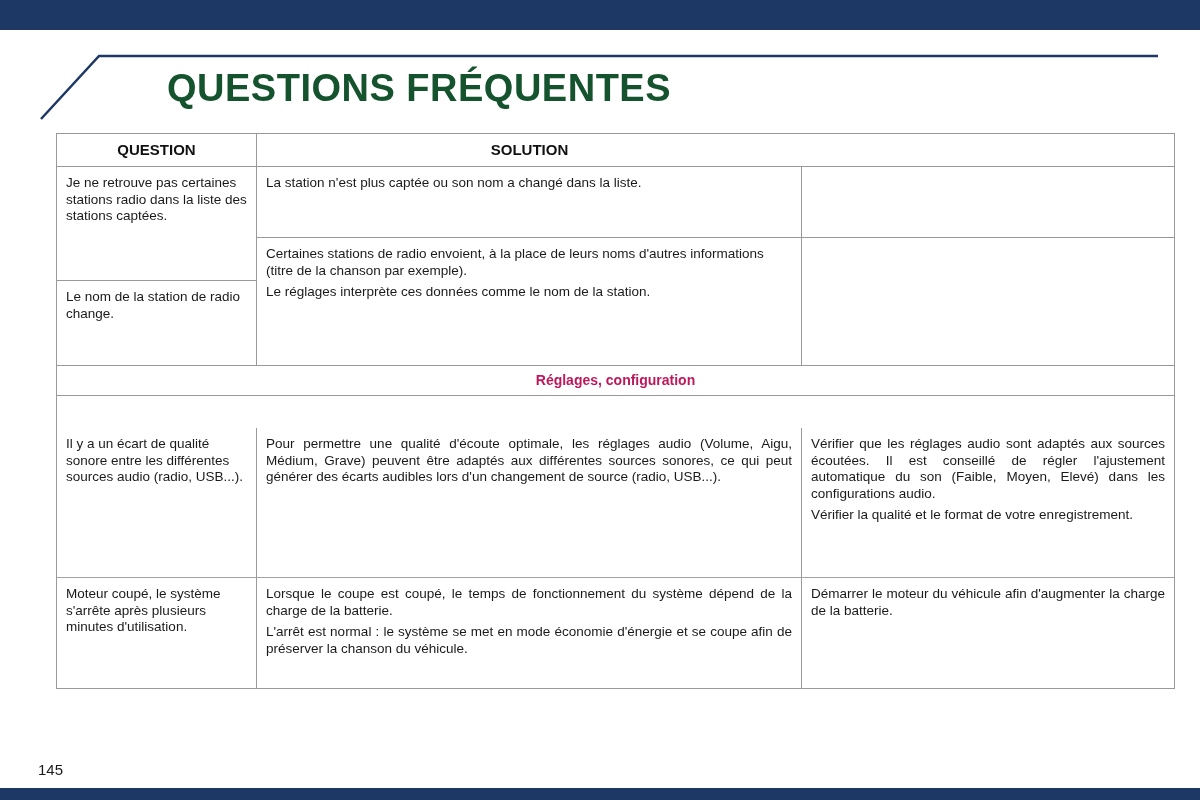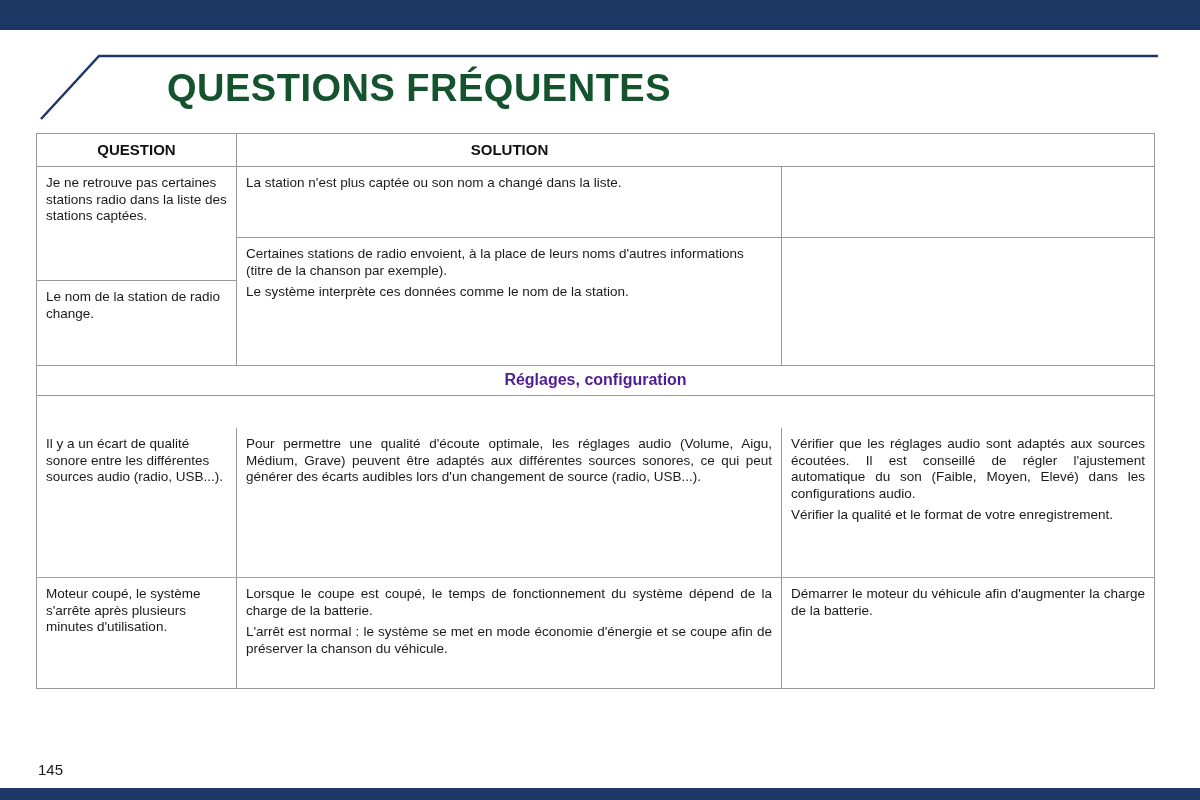--- a/index.html
+++ b/index.html
@@ -27,21 +27,21 @@
 
   .page-title {
     position: absolute; left: 167px; top: 67px;
     font-size: 38px; font-weight: bold;
     letter-spacing: 0.5px;
     color: #14532d;
     white-space: nowrap;
   }
 
   .faq-table {
-    position: absolute; left: 36px; top: 133px;
+    position: absolute; left: 56px; top: 133px;
     width: 1119px;
     border: 1px solid #999999;
     font-size: 13.5px;
     line-height: 16.5px;
   }
 
   .t-row { display: grid; grid-template-columns: 200px 545px 1fr; }
 
   .header-row { height: 33px; border-bottom: 1px solid #999999; }
   .header-cell {
@@ -56,22 +56,22 @@
   .gcol { display: flex; flex-direction: column; border-right: 1px solid #999999; }
   .gcol:last-child { border-right: none; }
   .gcell { padding: 8px 9px; }
   .gcell.q1 { height: 114px; border-bottom: 1px solid #999999; }
   .gcell.r1 { height: 71px; border-bottom: 1px solid #999999; }
   .gcell.fill { flex: 1; }
 
   .section-row {
     height: 30px; border-bottom: 1px solid #999999;
     display: flex; align-items: center; justify-content: center;
-    font-weight: bold; font-size: 16px;
-    color: #4c1d95;
+    font-weight: bold; font-size: 14px;
+    color: #be185d;
   }
 
   .row3 { height: 150px; border-bottom: 1px solid #a3a3a3; margin-top: 32px; }
   .row4 { height: 110px; }
 
   .cell { padding: 8px 9px; border-right: 1px solid #999999; }
   .cell:last-child { border-right: none; }
 
   .cell p, .gcell p { margin: 0 0 5px 0; }
   .cell p:last-child, .gcell p:last-child { margin-bottom: 0; }
@@ -103,21 +103,21 @@
 
   <div class="t-row group1">
     <div class="gcol">
       <div class="gcell q1">Je ne retrouve pas certaines stations radio dans la liste des stations captées.</div>
       <div class="gcell fill">Le nom de la station de radio change.</div>
     </div>
     <div class="gcol">
       <div class="gcell r1">La station n'est plus captée ou son nom a changé dans la liste.</div>
       <div class="gcell fill">
         <p>Certaines stations de radio envoient, à la place de leurs noms d'autres informations (titre de la chanson par exemple).</p>
-        <p>Le système interprète ces données comme le nom de la station.</p>
+        <p>Le réglages interprète ces données comme le nom de la station.</p>
       </div>
     </div>
     <div class="gcol">
       <div class="gcell r1"></div>
       <div class="gcell fill"></div>
     </div>
   </div>
 
   <div class="section-row">Réglages, configuration</div>
 

